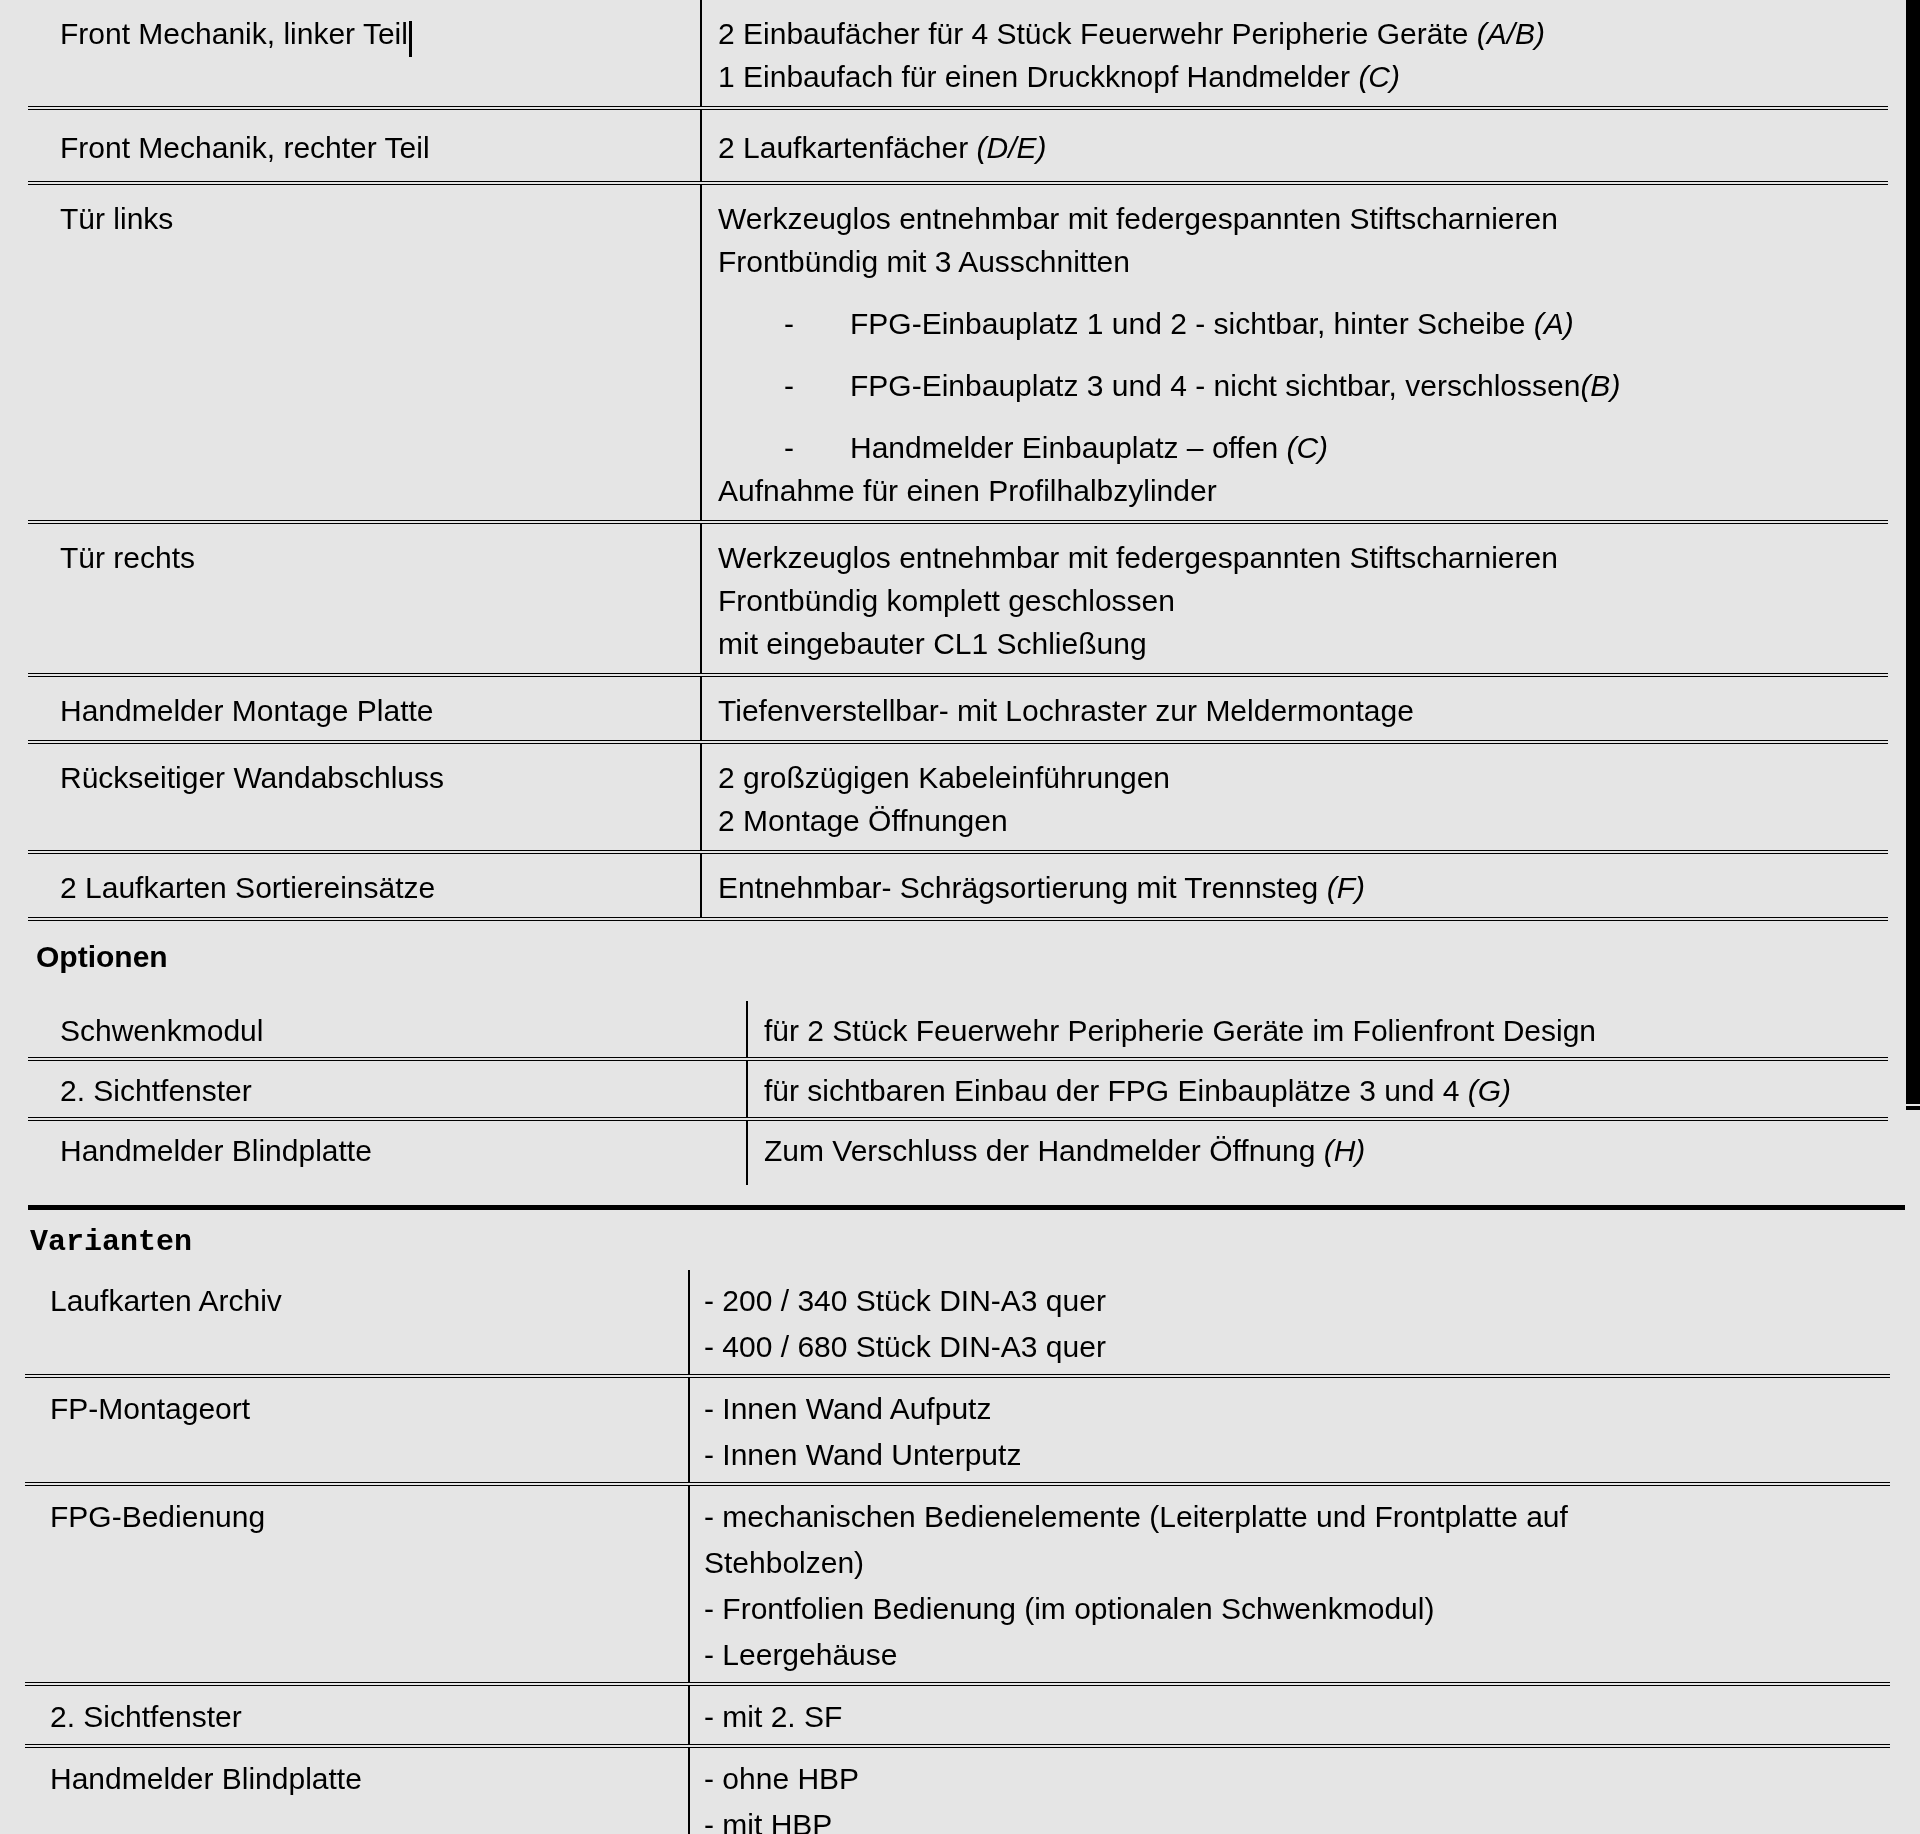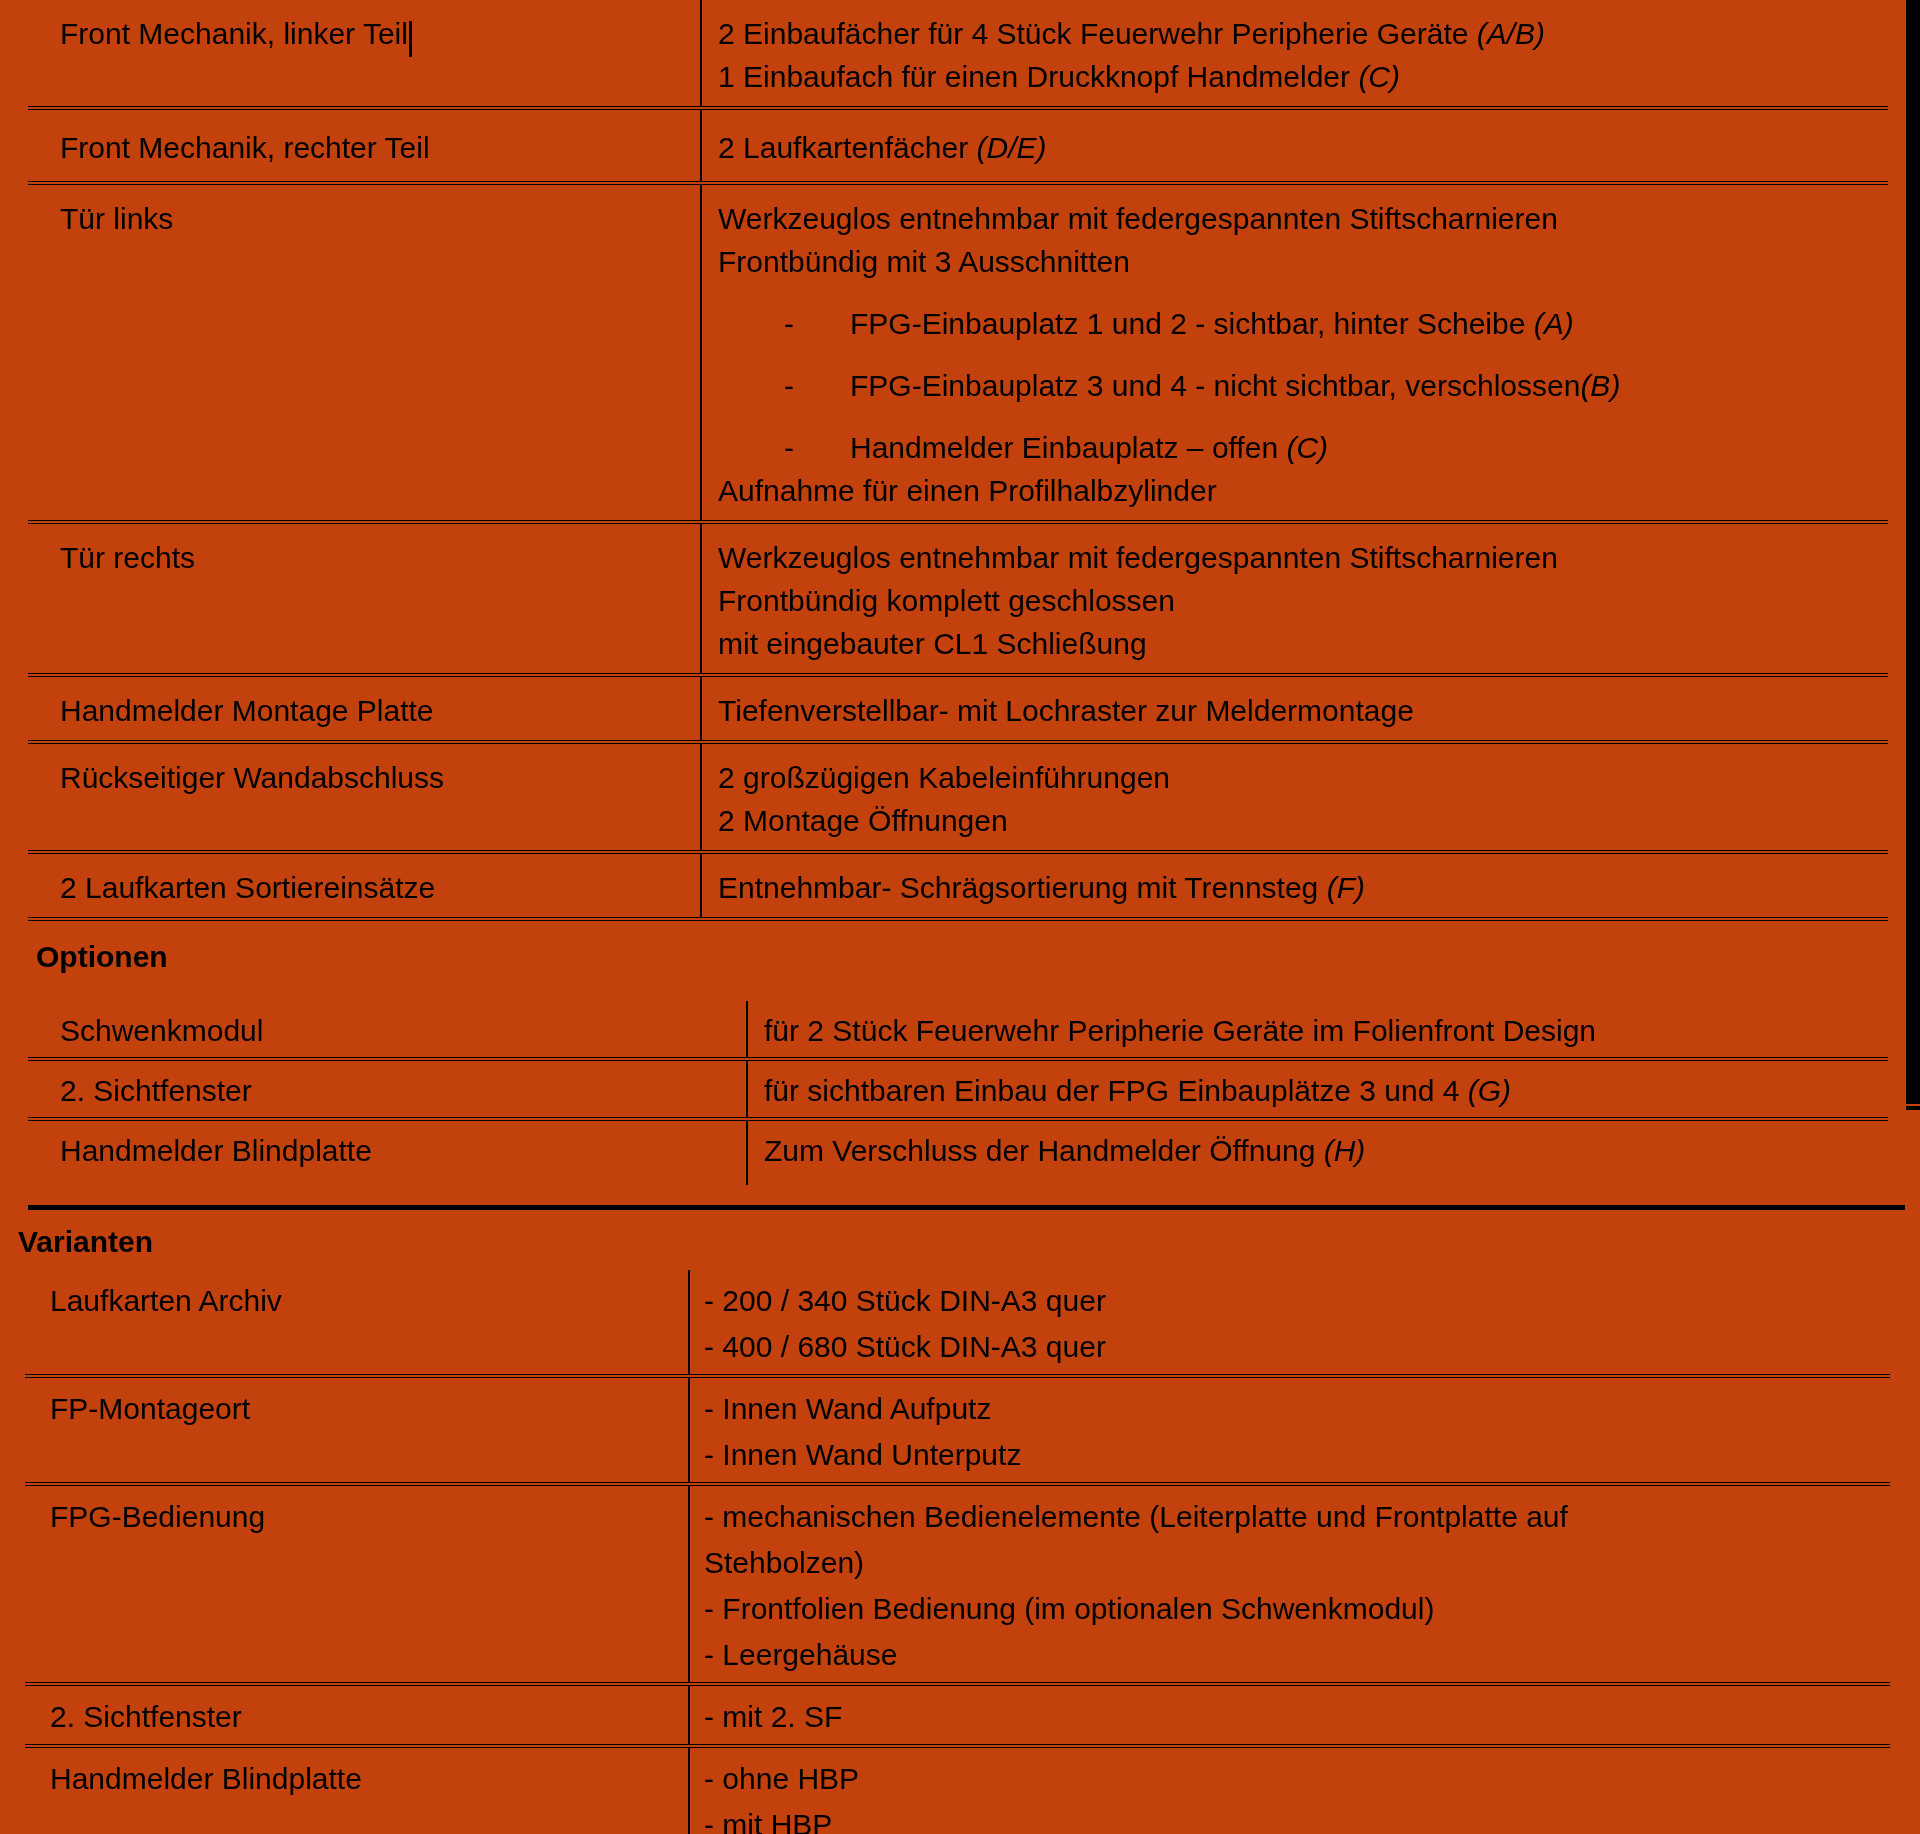--- a/index.html
+++ b/index.html
@@ -1,19 +1,19 @@
 <!DOCTYPE html>
 <html><head>
 <meta charset="utf-8">
 <style>
   html,body{margin:0;padding:0;background:#fff;}
   .page{
     position:relative;
     width:1920px;height:1834px;
-    background:#c2410c;color:#000;
+    background:#e5e5e5;color:#000;
     font-family:"Liberation Sans", sans-serif;
     font-size:30px;
     overflow:hidden;
   }
   
   .tbl{box-sizing:border-box;}
   .row{display:flex;border-bottom:4px double #000;}
   .row.no-bb{border-bottom:none;}
   .c1{box-sizing:border-box;flex:0 0 auto;}
   .c2{box-sizing:border-box;flex:1 1 auto;border-left:2px solid #000;}
@@ -39,21 +39,21 @@
 
   
   .vars{margin:8px 0 0 25px;width:1865px;}
   .vars .c1{width:663px;padding:8px 10px 4px 25px;}
   .vars .c2{padding:8px 10px 4px 14px;}
   .vars .ln,.vars .c1{line-height:46px;}
 
   
   .heading{font-weight:bold;line-height:40px;height:40px;}
   .h-opt{margin:16px 0 0 36px;}
-  .h-var{margin:12px 0 0 18px;}
+  .h-var{margin:12px 0 0 30px;font-family:Liberation Mono, monospace;}
   .thick-sep{margin:20px 0 0 28px;width:1877px;border-top:5px solid #000;height:0;}
 
   
   .cursor{display:inline-block;width:3px;height:36px;background:#000;
           vertical-align:middle;margin-left:1px;position:relative;top:3px;}
   .edge-bar{position:absolute;top:0;right:0;width:14px;height:1104px;background:#000;}
   .edge-tick{position:absolute;top:1106px;right:0;width:14px;height:4px;background:#000;}
 </style>
 </head>
 <body>

